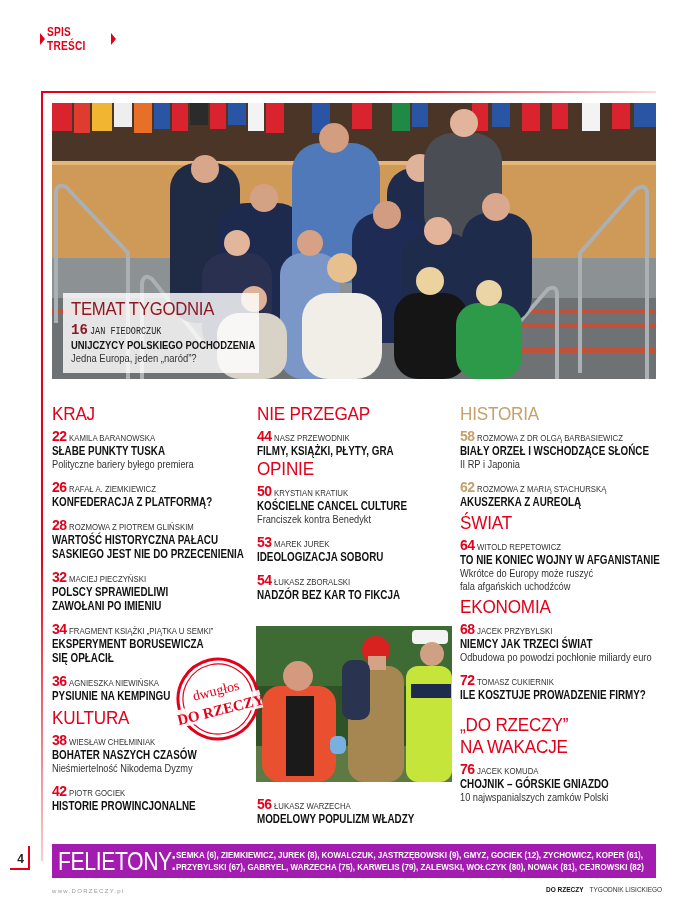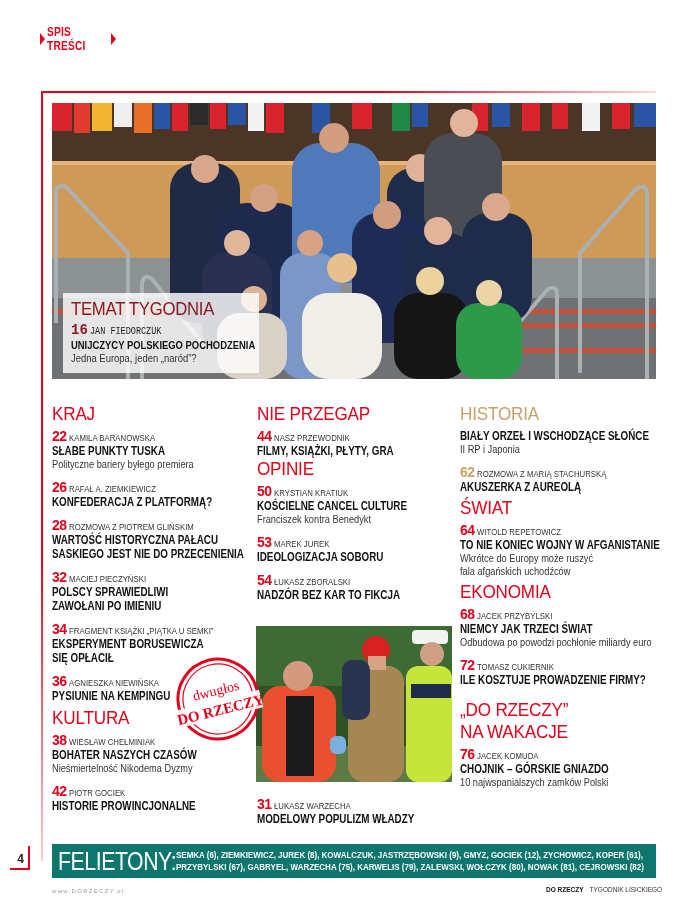--- a/index.html
+++ b/index.html
@@ -38,21 +38,21 @@
     .entry .title { font-weight: bold; font-size: 12px; line-height: 14px; color: #111; white-space: nowrap; transform: scaleX(0.82); transform-origin: left; }
     .entry .subtitle { font-size: 10.5px; line-height: 13px; color: #333; white-space: nowrap; transform: scaleX(0.88); transform-origin: left; }
 
     .photo2 { position: absolute; left: 256px; top: 626px; width: 196px; height: 156px; overflow: hidden; background: #355a2a; }
 
     .stamp { position: absolute; left: 174px; top: 655px; width: 88px; height: 88px; transform: rotate(-14deg); }
 
     .footer-page { position: absolute; left: 10px; top: 846px; width: 20px; height: 24px; border-right: 2px solid #e2001a; border-bottom: 2px solid #e2001a; }
     .footer-page span { position: absolute; right: 4px; bottom: 2px; font-weight: bold; font-size: 12px; color: #222; }
 
-    .feletony { position: absolute; left: 52px; top: 844px; width: 604px; height: 34px; background: #0f766e; display: flex; align-items: center; padding-left: 6px; }
+    .feletony { position: absolute; left: 52px; top: 844px; width: 604px; height: 34px; background: #a21caf; display: flex; align-items: center; padding-left: 6px; }
     .feletony .label { color: #fff; font-size: 25px; letter-spacing: -0.5px; transform: scaleX(0.85); transform-origin: left; width: 118px; white-space: nowrap; line-height: 30px; }
     .feletony .list { color: #fff; font-weight: bold; font-size: 9.5px; line-height: 12px; white-space: nowrap; transform: scaleX(0.84); transform-origin: left; }
 
     .site-url { position: absolute; left: 52px; top: 888px; font-size: 6px; color: #999; letter-spacing: 1.3px; }
     .brand { position: absolute; left: 546px; top: 886px; font-size: 6.5px; color: #333; white-space: nowrap; }
     .brand b { color: #111; margin-right: 6px; }
   </style>
 </head>
 <body>
 
@@ -281,41 +281,45 @@
     <rect x="155" y="58" width="40" height="14" fill="#1f2b4a"></rect>
     <rect x="156" y="4" width="36" height="14" rx="4" fill="#f3f3f3"></rect>
     <circle cx="176" cy="28" r="12" fill="#cfa083"></circle>
     <rect x="74" y="110" width="16" height="18" rx="6" fill="#7ab0e0"></rect>
   </svg>
 </div>
 
 <div class="col" style="left:257px; top:797px; width:200px;">
   <div class="entry">
     <div class="head">
-        <span class="num">31</span>
+        <span class="num">56</span>
         <span class="author">ŁUKASZ WARZECHA</span>
       </div>
     <div class="title">MODELOWY POPULIZM WŁADZY</div>
   </div>
 </div>
 
 <div class="stamp">
   <svg width="88" height="88" viewBox="0 0 88 88">
     <circle cx="44" cy="44" r="40" fill="rgba(255,255,255,0.85)" stroke="#e2001a" stroke-width="3"></circle>
     <circle cx="44" cy="44" r="35" fill="none" stroke="#e2001a" stroke-width="1.2"></circle>
     <text x="44" y="40" text-anchor="middle" font-family="Liberation Serif, serif" font-size="14" fill="#e2001a">dwugłos</text>
     <rect x="2" y="45" width="84" height="18" fill="rgba(255,255,255,0.9)"></rect>
     <text x="44" y="60" text-anchor="middle" font-family="Liberation Serif, serif" font-weight="bold" font-size="15" fill="#e2001a">DO RZECZY</text>
   </svg>
 </div>
 
 <div class="col col-3">
   <div class="sec-title gold">HISTORIA</div>
 
   <div class="entry">
+    <div class="head">
+        <span class="num gold">58</span>
+        <span class="author">ROZMOWA Z DR OLGĄ BARBASIEWICZ</span>
+      </div>
     <div class="title">BIAŁY ORZEŁ I WSCHODZĄCE SŁOŃCE</div>
     <div class="subtitle">II RP i Japonia</div>
   </div>
 
   <div class="entry" style="margin-bottom:3px;">
     <div class="head">
         <span class="num gold">62</span>
         <span class="author">ROZMOWA Z MARIĄ STACHURSKĄ</span>
       </div>
     <div class="title">AKUSZERKA Z AUREOLĄ</div>

